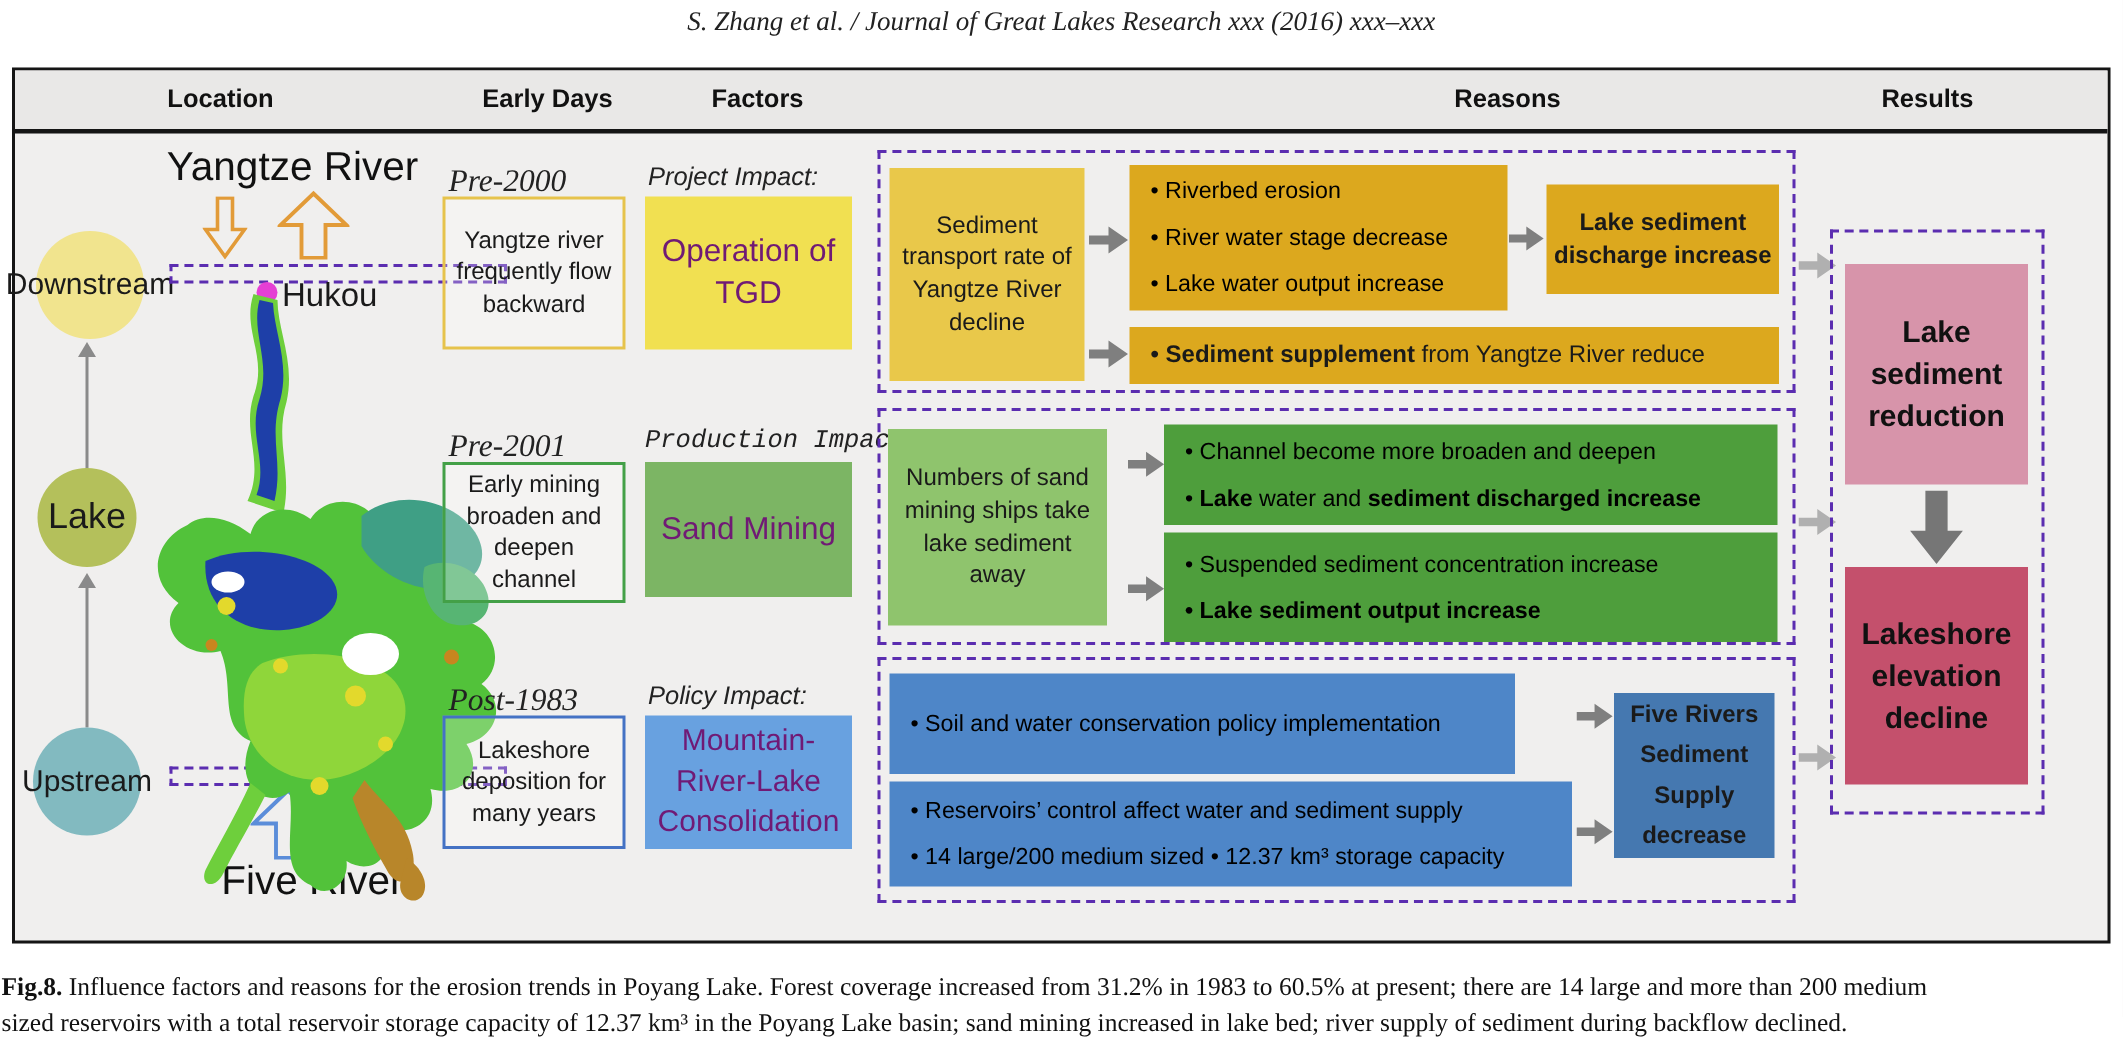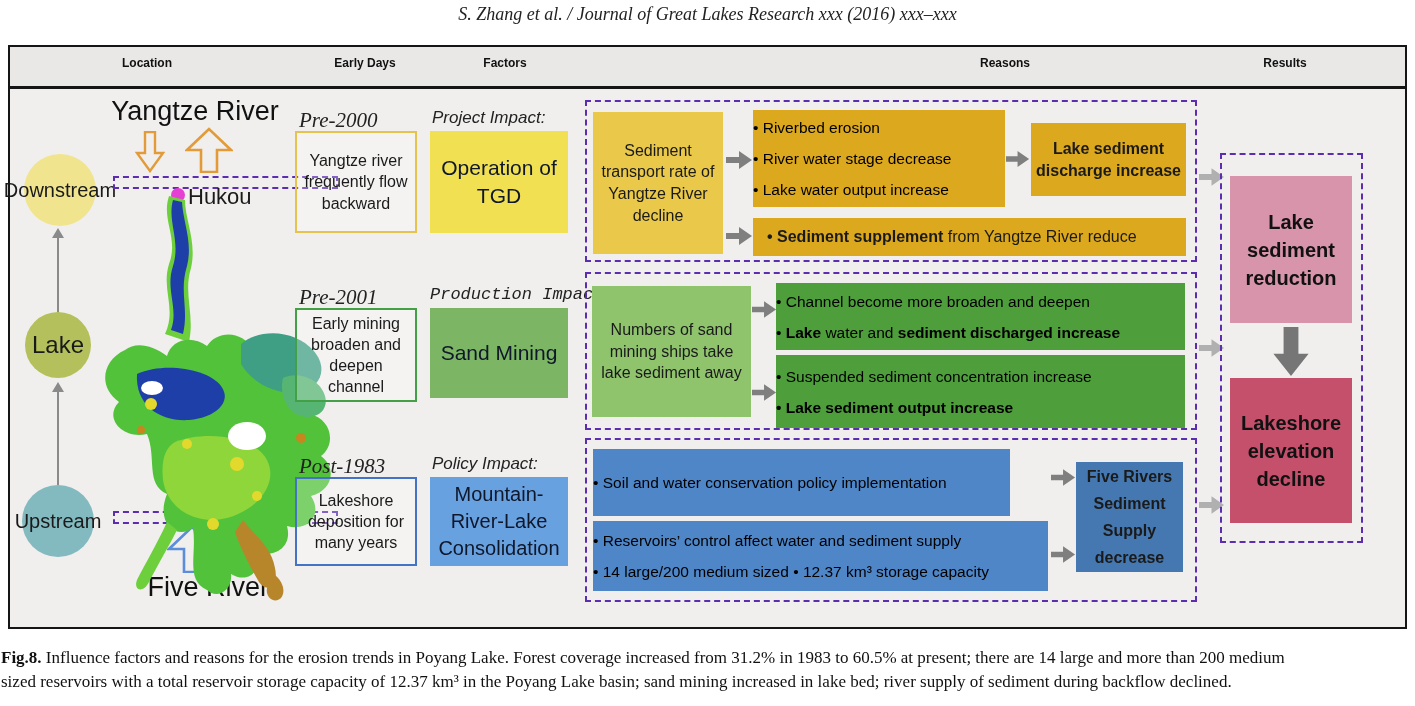--- a/index.html
+++ b/index.html
@@ -3,38 +3,38 @@
 <meta charset="utf-8">
 <style>
   html,body{margin:0;padding:0;background:#fff;}
   .page{position:relative;width:1415px;height:706px;background:#ffffff;overflow:hidden;
         font-family:"Liberation Sans","DejaVu Sans",sans-serif;color:#1a1a1a;}
   .abs{position:absolute;}
   .journal-head{top:4px;left:0;width:1415px;text-align:center;
         font-family:"Liberation Serif","DejaVu Serif",serif;font-style:italic;font-size:18px;color:#222;}
   .frame{left:8px;top:45px;width:1395px;height:580px;border:2px solid #151515;background:#f0efee;}
   .colhead-bar{left:0;top:0;width:100%;height:39px;background:#e9e8e7;border-bottom:3px solid #151515;}
-  .colhead{top:9px;font-size:12px;font-weight:bold;color:#111;}
+  .colhead{top:9px;font-size:17px;font-weight:bold;color:#111;}
   
   .big-label{font-size:27px;color:#111;}
   .circle{border-radius:50%;display:flex;align-items:center;justify-content:center;}
   .dashed-thin{border:2px dashed #5b2db0;height:9px;width:221px;background:transparent;}
   .vline{width:2px;background:#8a8a8a;}
   .tri-up{width:0;height:0;border-left:6px solid transparent;border-right:6px solid transparent;border-bottom:10px solid #8a8a8a;}
   
   .period{font-style:italic;font-size:21px;color:#222;font-family:Liberation Serif, serif;}
   .impact{font-style:italic;font-size:17px;color:#222;}
   .notebox{border-width:2px;border-style:solid;display:flex;align-items:center;justify-content:center;
            text-align:center;font-size:16px;line-height:1.32;padding:4px;box-sizing:border-box;background:rgba(255,255,255,0.25);}
   .factorbox{display:flex;align-items:center;justify-content:center;text-align:center;
-           font-size:21px;line-height:1.35;box-sizing:border-box;color:#0f172a;}
+           font-size:21px;line-height:1.35;box-sizing:border-box;color:#701a75;}
   .dashedrect{border:2px dashed #5b2db0;box-sizing:border-box;}
   .causebox{display:flex;align-items:center;justify-content:center;text-align:center;
            font-size:16px;line-height:1.35;box-sizing:border-box;padding:4px;}
-  .bulletbox{box-sizing:border-box;font-size:15.5px;color:#000;display:flex;flex-direction:column;justify-content:center;}
+  .bulletbox{box-sizing:border-box;font-size:15.5px;color:#000;padding-left:14px;display:flex;flex-direction:column;justify-content:center;}
   .bulletbox div{line-height:31px;white-space:nowrap;}
   .outcome{display:flex;align-items:center;justify-content:center;text-align:center;
            font-weight:bold;font-size:16px;line-height:1.35;box-sizing:border-box;}
   .resultbox{display:flex;align-items:center;justify-content:center;text-align:center;
            font-weight:bold;font-size:20px;line-height:1.4;box-sizing:border-box;color:#111;}
   .b{font-weight:bold;}
   .caption{font-family:"Liberation Serif","DejaVu Serif",serif;font-size:17px;color:#111;white-space:nowrap;}
 </style>
 </head>
 <body>
@@ -156,21 +156,21 @@
 
   <svg class="abs" style="left:726px;top:226px;" width="27" height="20" viewBox="0 0 27 20">
       <path d="M0 7 H13 V1 L26 10 L13 19 V13 H0 Z" fill="#7f7f7f"></path>
     </svg>
 
   <div class="abs" style="left:753px;top:218px;width:433px;height:38px;background:#dca81e;font-size:16px;line-height:38px;padding-left:14px;box-sizing:border-box;white-space:nowrap;">
     <span class="b">• Sediment supplement</span><span> from Yangtze River reduce</span>
   </div>
 
   <div class="abs dashedrect" style="left:585px;top:272px;width:612px;height:158px;"></div>
-  <div class="abs causebox" style="left:592px;top:286px;width:159px;height:131px;background:#8fc46d;">Numbers of sand mining ships take lake sediment away</div>
+  <div class="abs causebox" style="left:592px;top:286px;width:146px;height:131px;background:#8fc46d;">Numbers of sand mining ships take lake sediment away</div>
 
   <svg class="abs" style="left:752px;top:300px;" width="25" height="19" viewBox="0 0 27 20">
       <path d="M0 7 H13 V1 L26 10 L13 19 V13 H0 Z" fill="#7f7f7f"></path>
     </svg>
   <svg class="abs" style="left:752px;top:383px;" width="25" height="19" viewBox="0 0 27 20">
       <path d="M0 7 H13 V1 L26 10 L13 19 V13 H0 Z" fill="#7f7f7f"></path>
     </svg>
 
   <div class="abs bulletbox" style="left:776px;top:283px;width:409px;height:67px;background:#4e9e3c;">
     <div>• Channel become more broaden and deepen</div>

